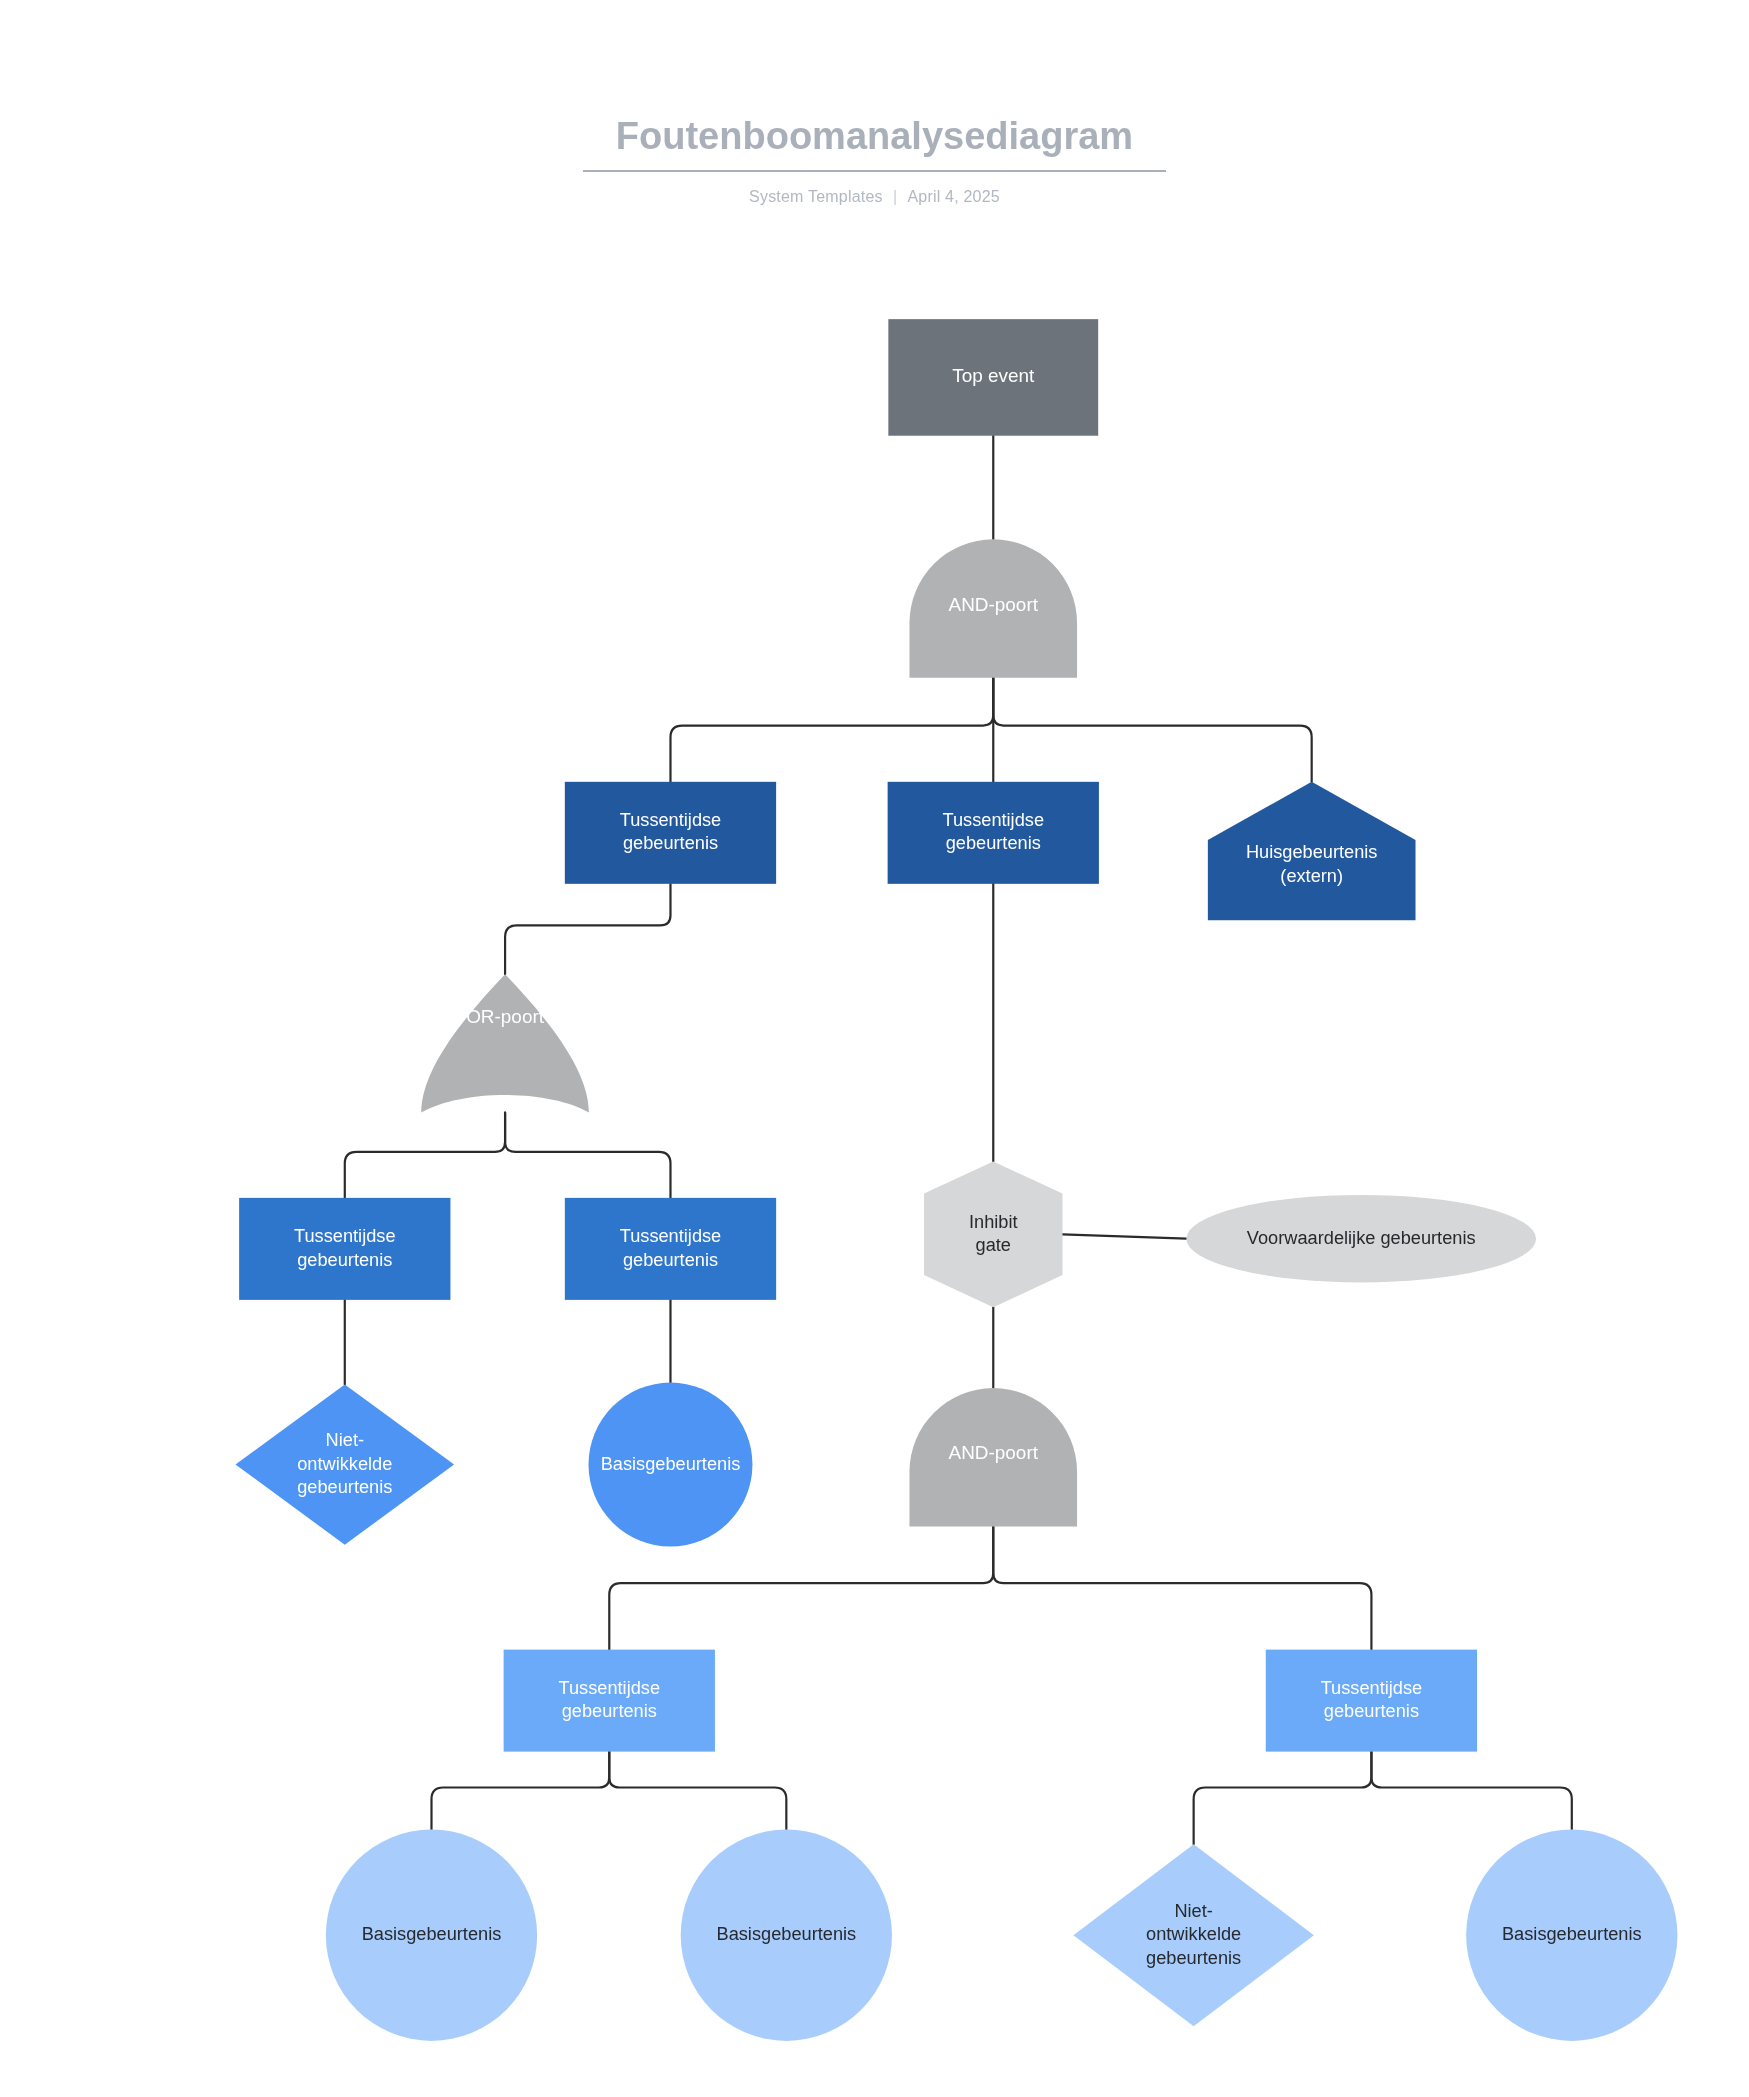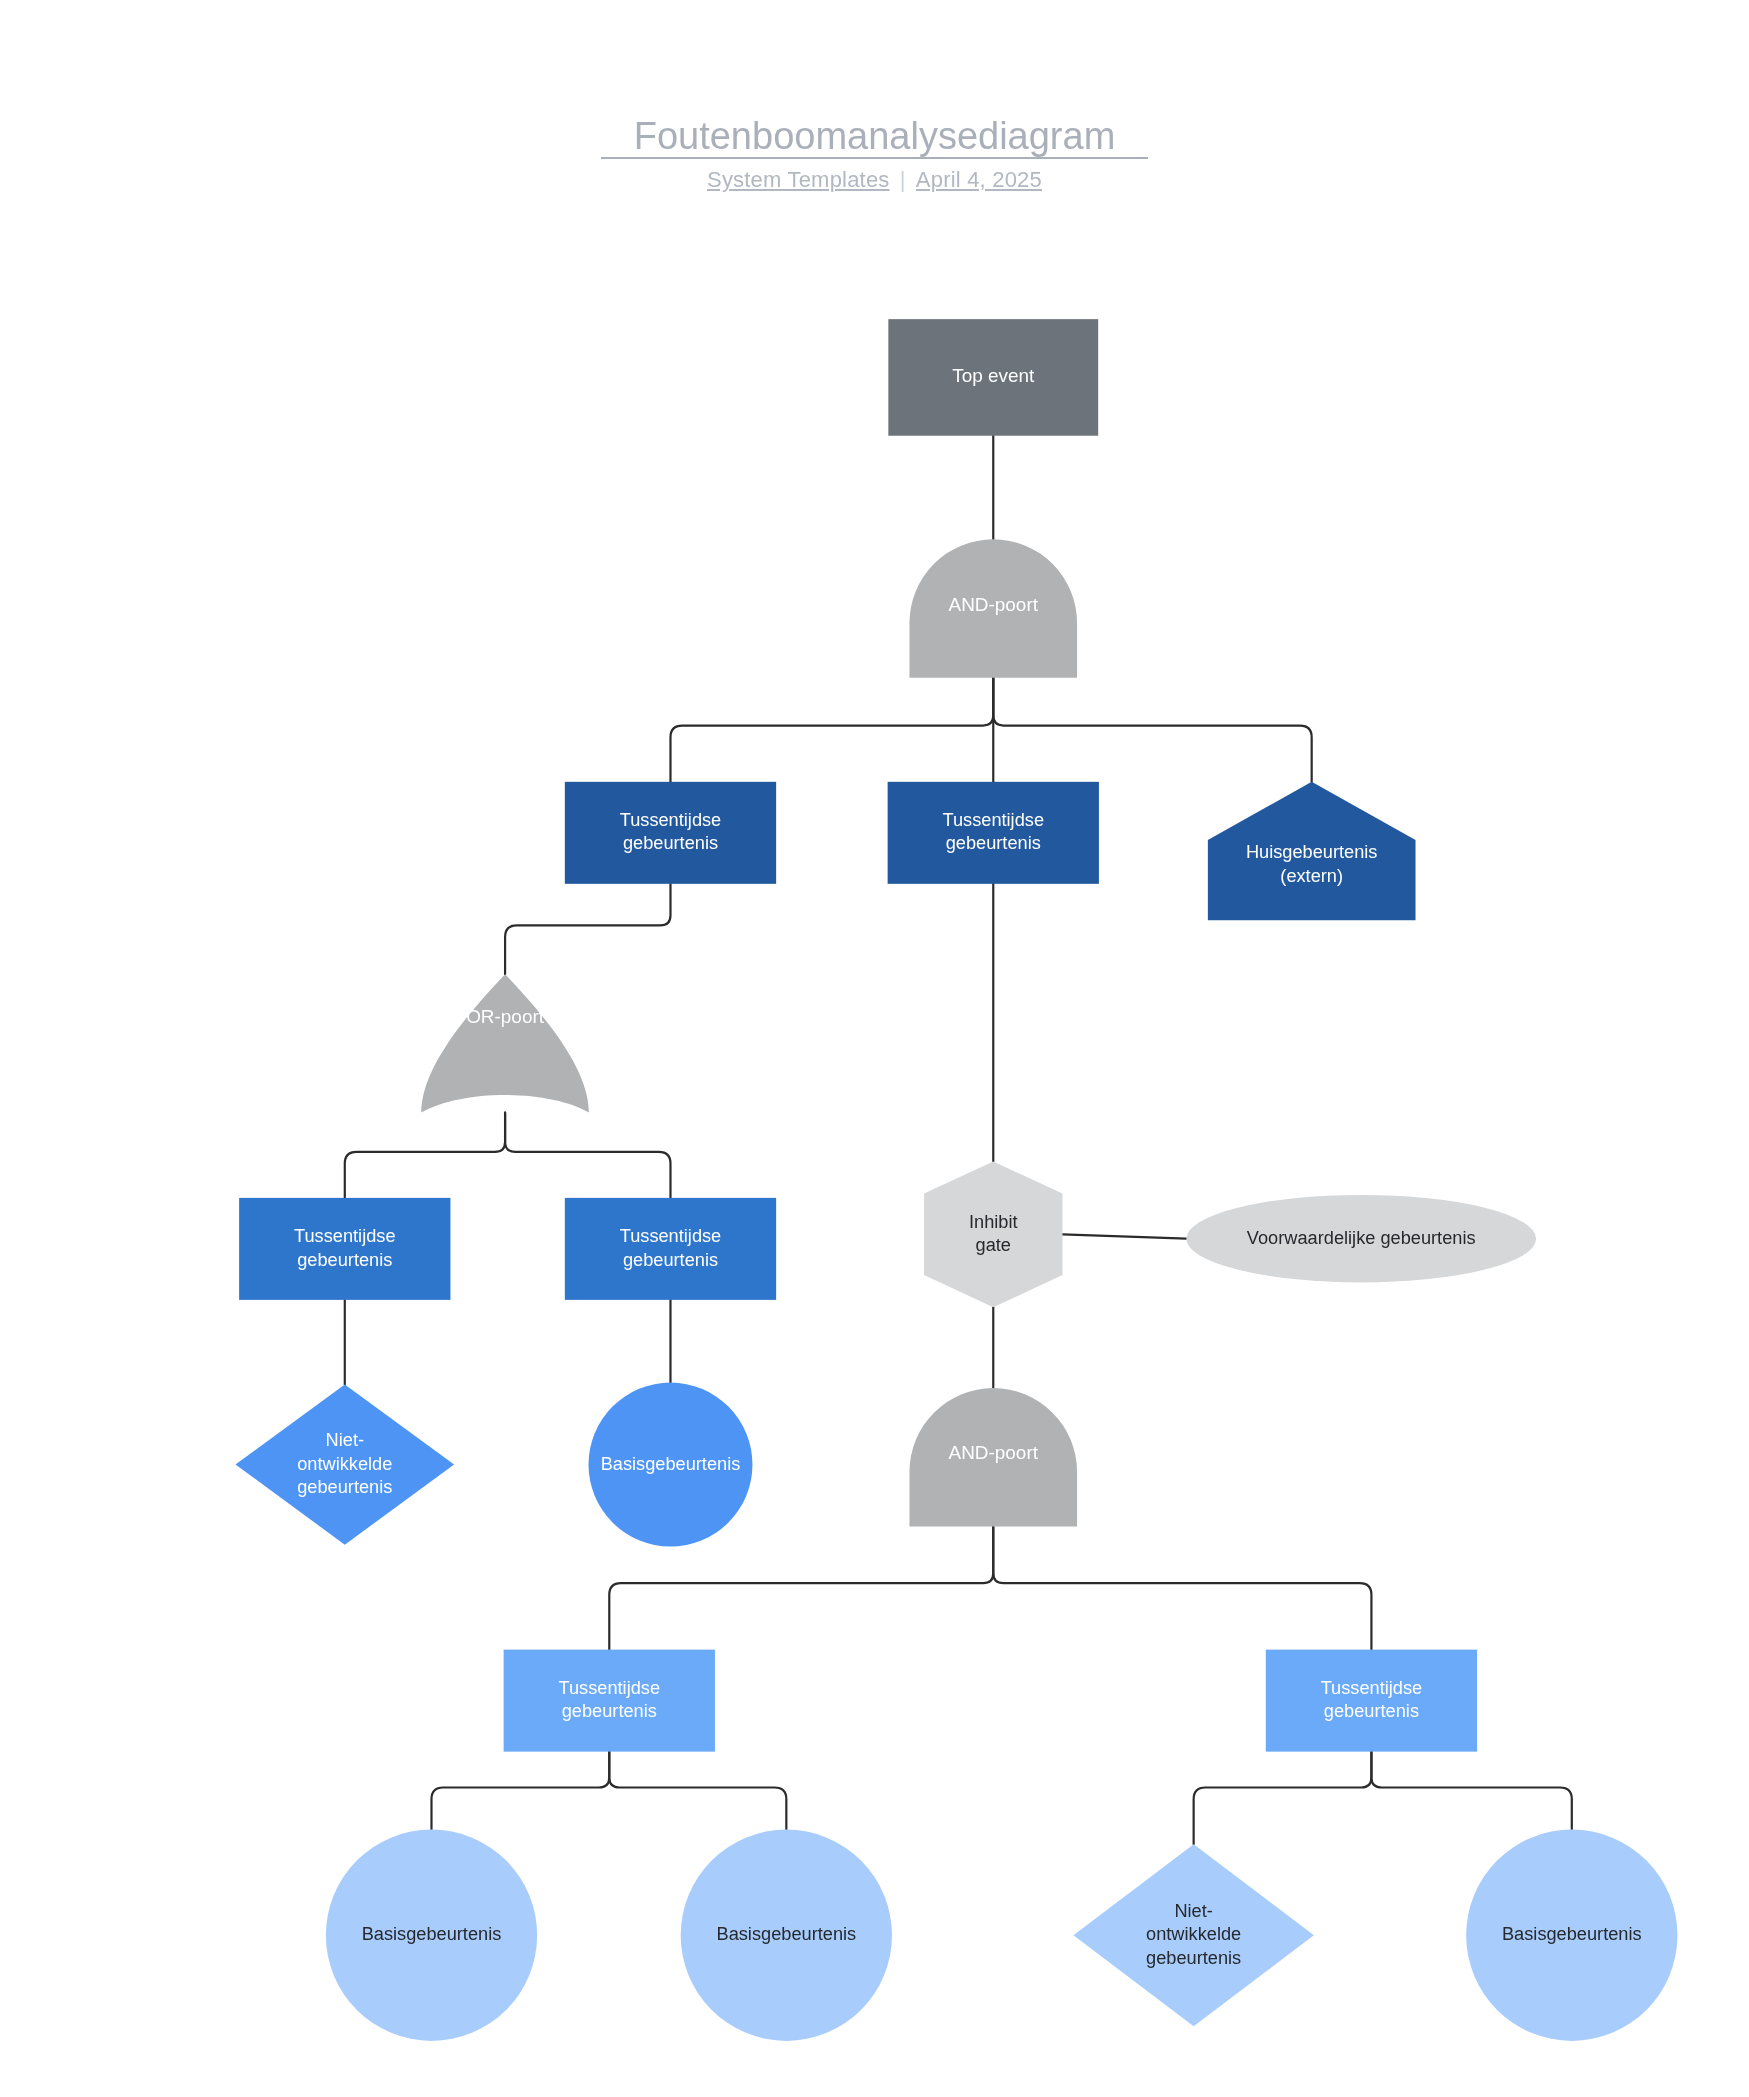--- a/index.html
+++ b/index.html
@@ -19,33 +19,32 @@
     top: 0;
     left: 0;
     width: 1749px;
     text-align: center;
     padding-top: 117px;
     box-sizing: border-box;
   }
   #doc-title {
     display: inline-block;
     font-size: 38px;
-    font-weight: normal;
+    font-weight: bold;
     color: #aab0ba;
     letter-spacing: 0px;
     border-bottom: 2.9px solid #aab0ba;
-    padding: 0 33px 0 33px;
+    padding: 0 33px 13px 33px;
     line-height: 1.05;
   }
   #subtitle {
-    margin-top: 8px;
-    font-size: 22px;
+    margin-top: 16px;
+    font-size: 16px;
     color: #b2b8c2;
     letter-spacing: 0.2px;
-    text-decoration: underline;
   }
   #sub-sep {
     display: inline-block;
     margin: 0 10.2px;
     color: #ccd1d8;
     font-weight: 300;
   }
   #diagram-wrap {
     position: absolute;
     top: 0;

